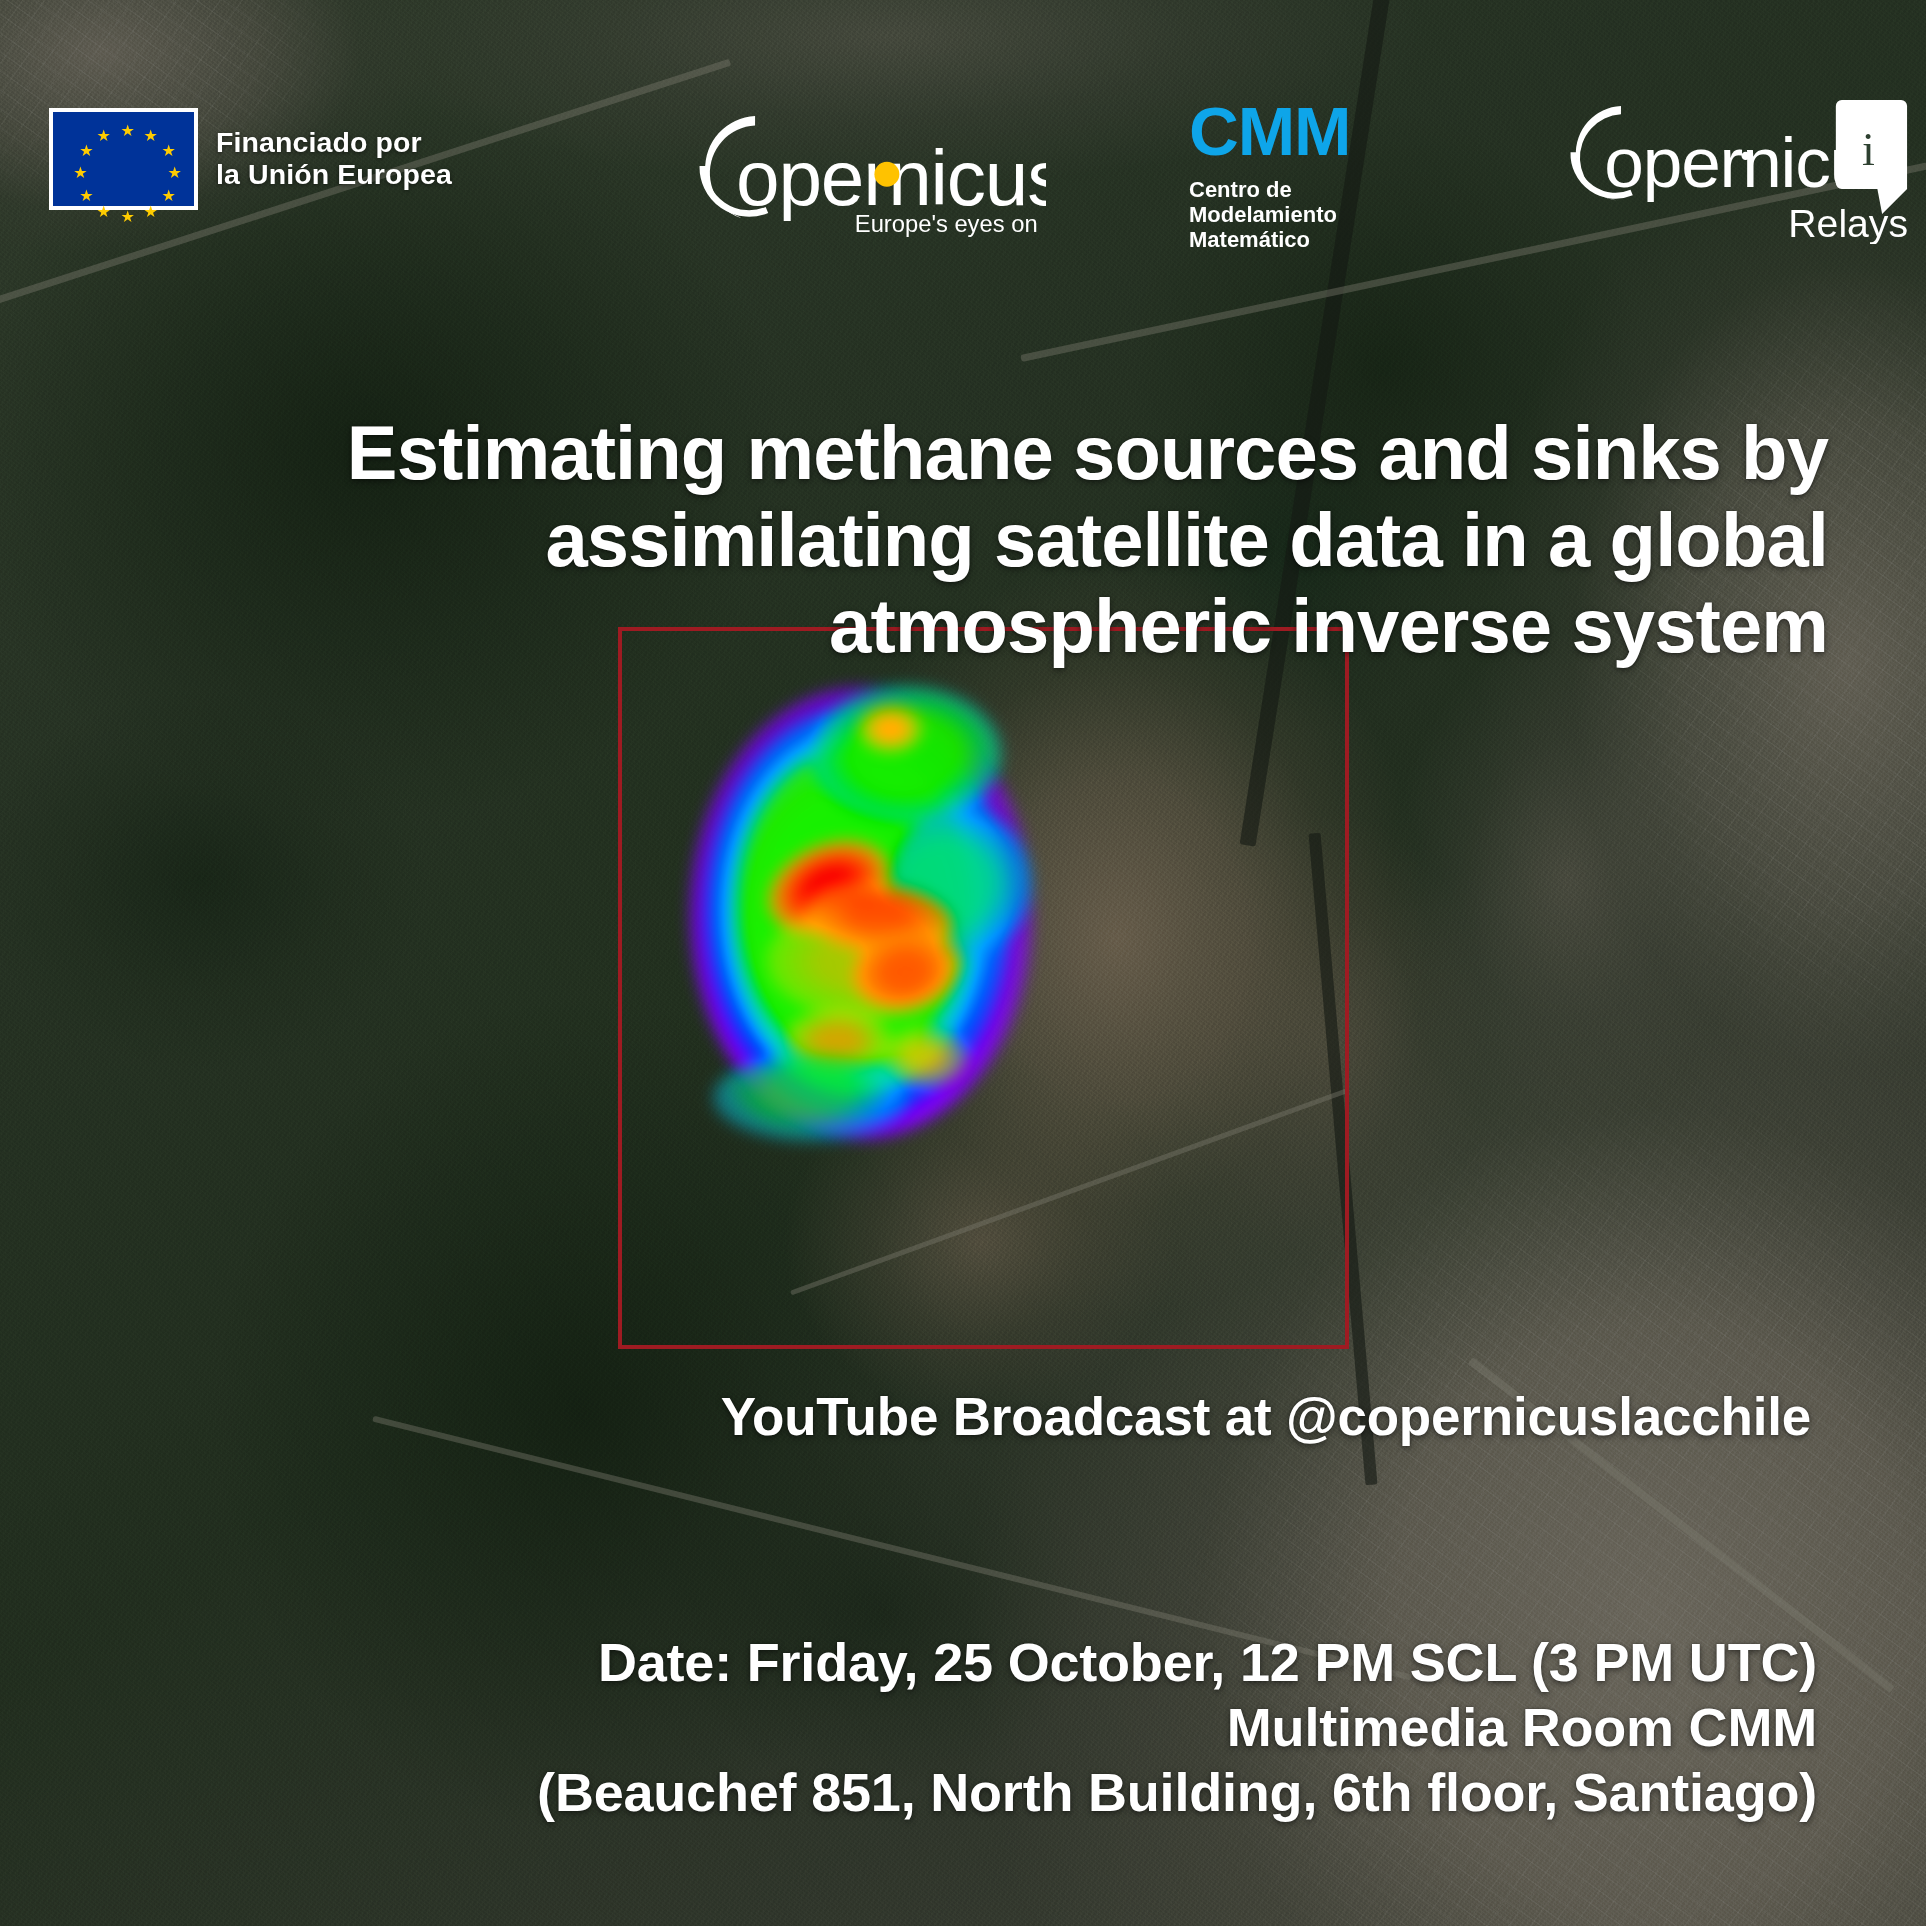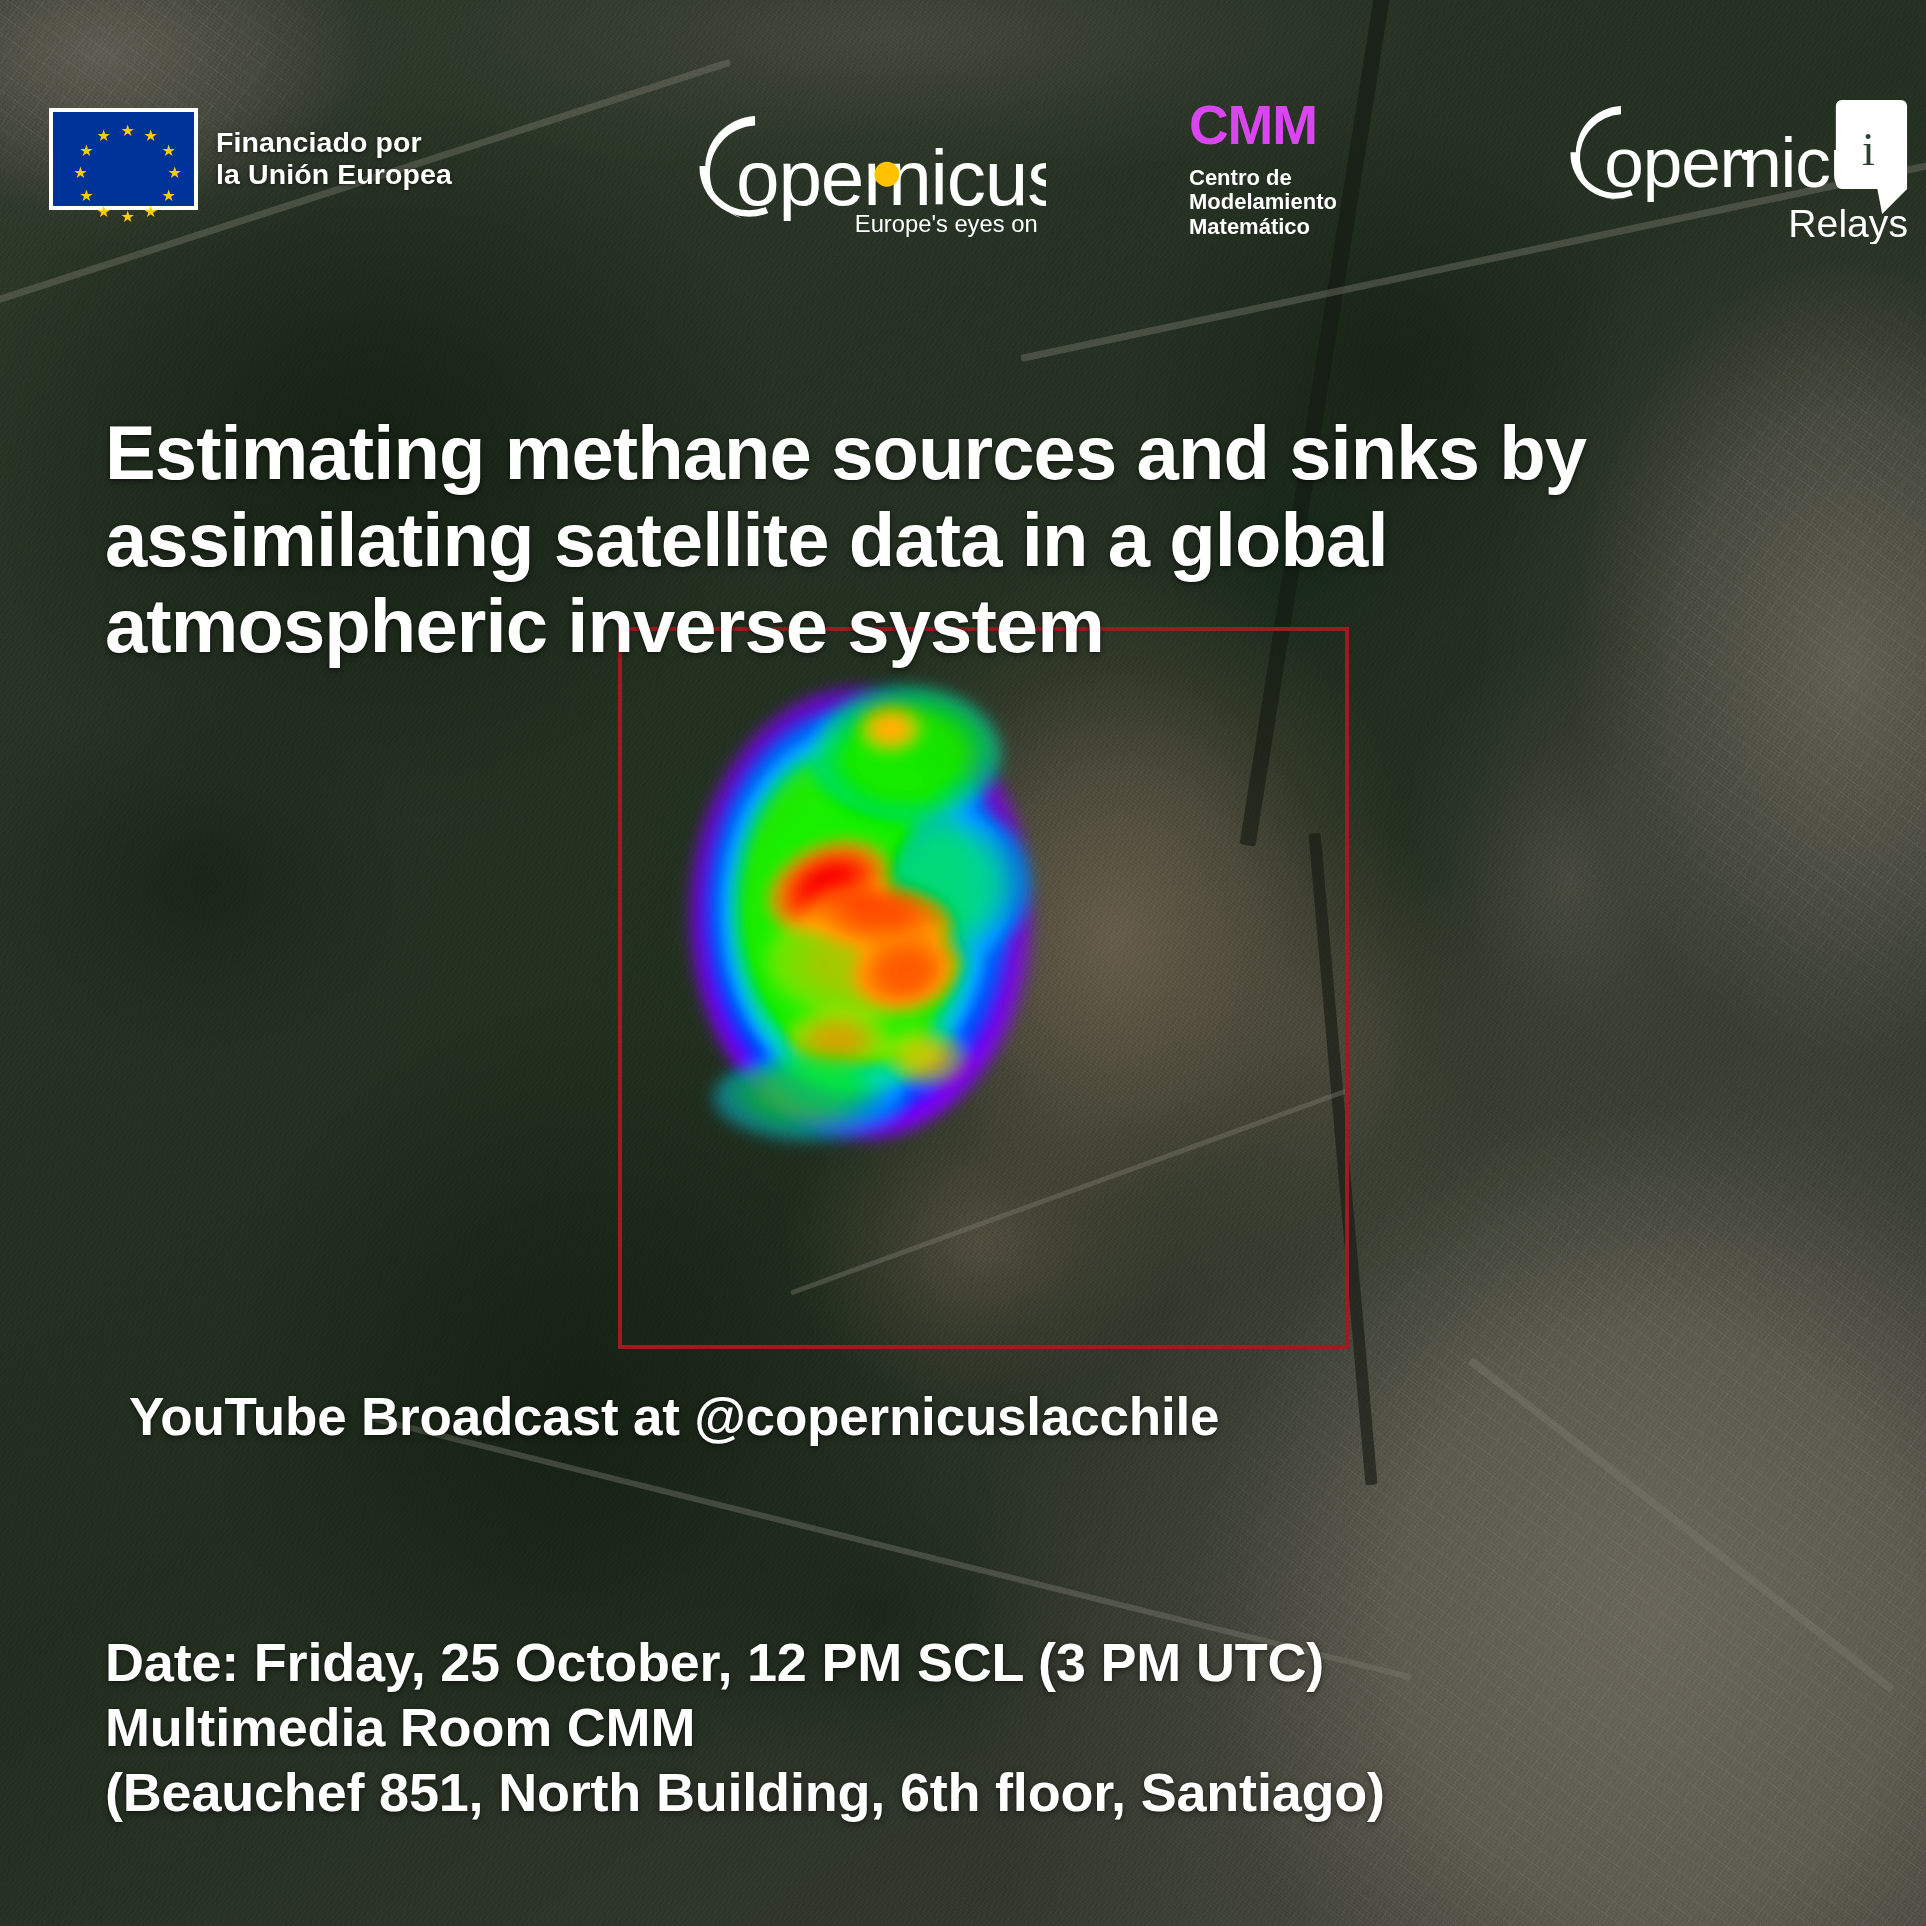--- a/index.html
+++ b/index.html
@@ -105,25 +105,25 @@
     position:absolute; width:15.5px; height:15.5px; color:#FFCC00;
     font-size:16px; line-height:15.5px; text-align:center;
   }
   .eu-text { color:#fff; font-size:28.5px; font-weight:bold; line-height:1.12; letter-spacing:0.1px; white-space:pre-line;
              text-shadow:0 1.2px 4.2px rgba(0,0,0,.55); }
 
   .cop-wrap { position:absolute; left:666px; top:104px; width:380px; height:137px; }
   .cop-wrap.relays { left:1545px; top:89px; width:368px; height:155px; }
 
   .cmm-wrap { position:absolute; left:1189px; top:100px; }
-  .cmm-title { color:#d946ef; font-size:55px; font-weight:bold; letter-spacing:-1.2px; line-height:.92; }
+  .cmm-title { color:#0ea5e9; font-size:69px; font-weight:bold; letter-spacing:-1.2px; line-height:.92; }
   .cmm-sub { color:#fff; font-size:22px; font-weight:bold; line-height:1.13; margin-top:15px; white-space:pre-line; }
 
   
-  #content { position:absolute; left:0; top:0; width:1926px; height:1512px; }
+  #content { position:absolute; left:0; top:0; width:1926px; height:1512px;text-align:right; }
   .tblock { position:absolute; color:#ffffff; font-weight:bold;
             text-shadow:0 1.8px 6px rgba(0,0,0,.50), 0 0 1.8px rgba(0,0,0,.35);
             white-space:pre-line; }
   #title     { left:105px; top:410px;  font-size:76px; line-height:1.14; width:1723px; letter-spacing:-0.9px; }
   #presenter { left:105px; top:978px; font-size:53px;  line-height:1.20; width:1682px; letter-spacing:-0.2px; }
   #broadcast { left:105px; top:1385px; font-size:53px;  line-height:1.20; width:1682px; letter-spacing:-0.2px;margin-left:24px; }
   #datetime  { left:105px; top:1630px; font-size:54px;  line-height:1.20; width:1712px; letter-spacing:-0.2px; }
 </style>
 </head>
 <body>

